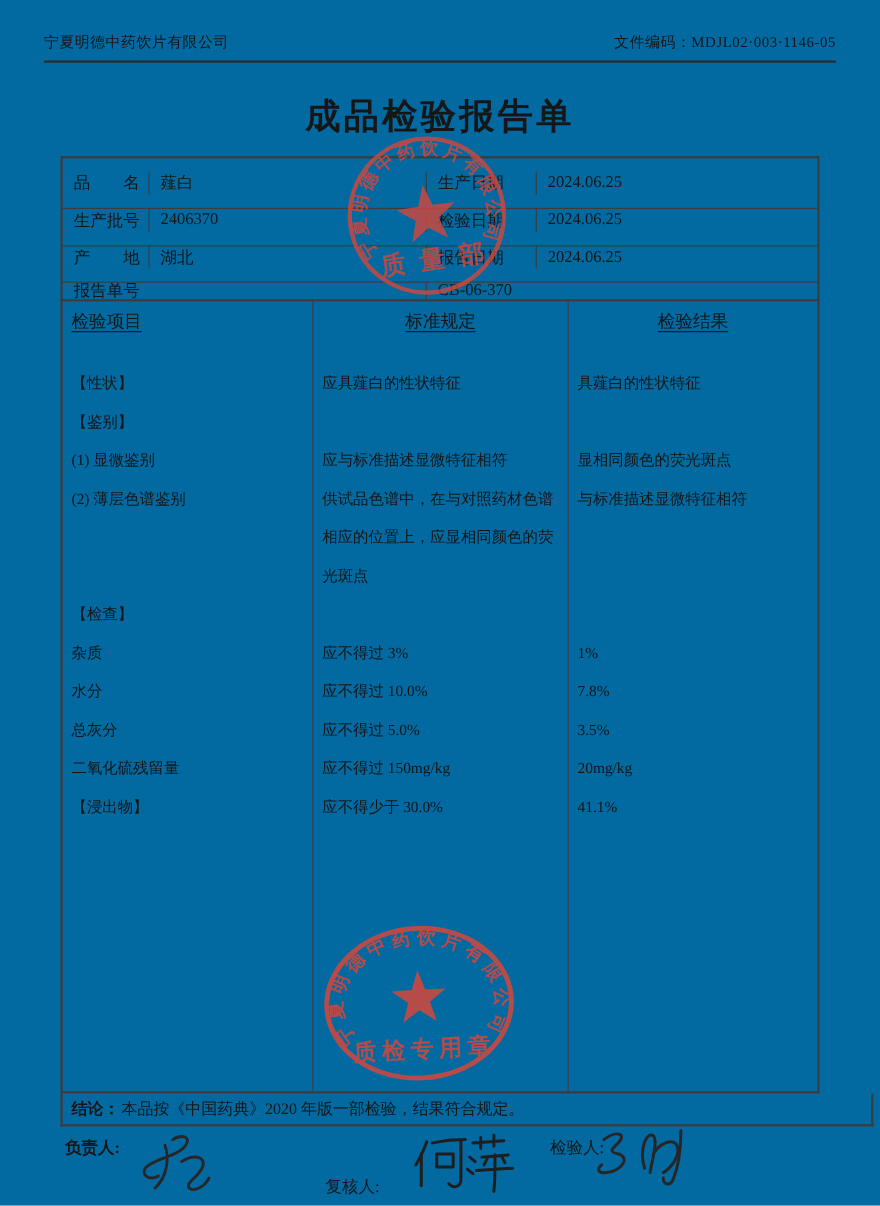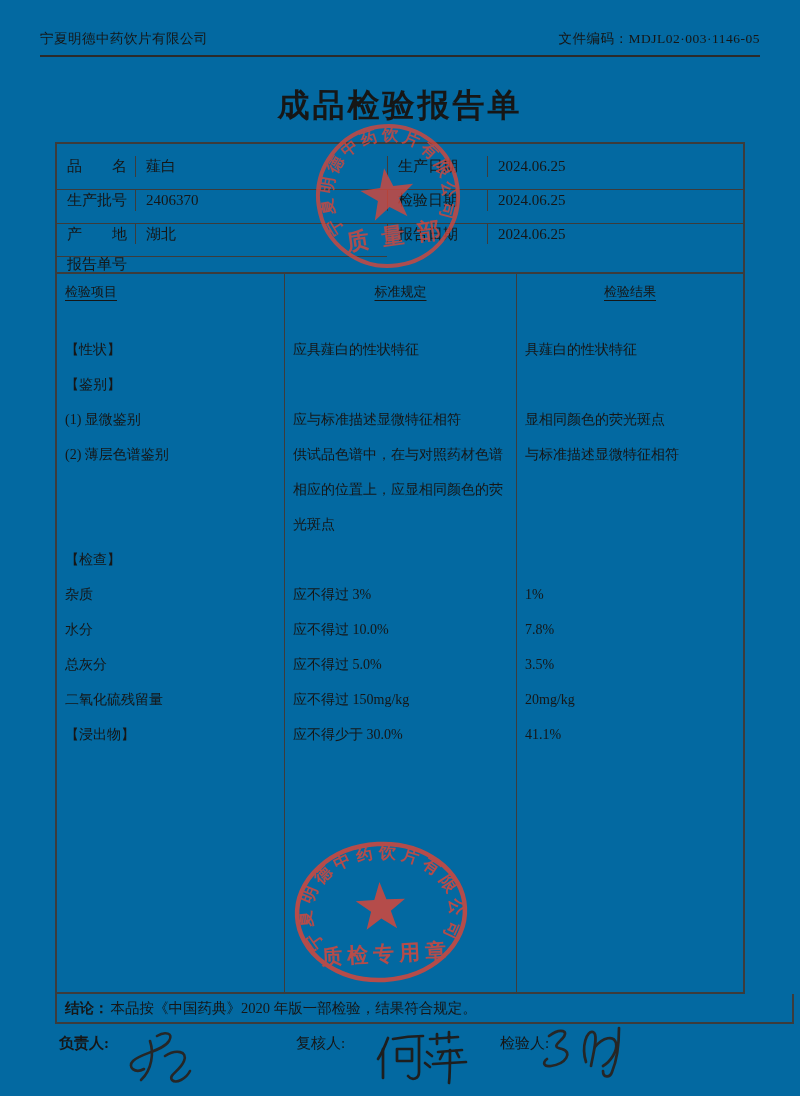--- a/index.html
+++ b/index.html
@@ -47,38 +47,38 @@
   
   .spec{
     position:absolute;left:55px;top:272px;width:690px;height:722px;box-sizing:border-box;
     border:2px solid #3c3c3c;border-top:none;
     display:flex;font-size:14px;
   }
   .scol{height:100%;box-sizing:border-box;}
   .scol1{width:227px;}
   .scol2{width:232px;border-left:1.5px solid #3c3c3c;}
   .scol3{flex:1;border-left:1.5px solid #3c3c3c;}
-  .shead{height:40px;display:flex;align-items:center;padding:0 8px;font-size:13px;}
+  .shead{height:40px;display:flex;align-items:center;padding:0 8px;font-size:16px;}
   .shead.center{justify-content:center;}
   .u{text-decoration:underline;text-underline-offset:4px;}
   .sgap{height:20px;}
   .ln{height:35px;line-height:35px;padding:0 8px;white-space:nowrap;overflow:hidden;}
 
   
   .concl{
     position:absolute;left:55px;top:994px;width:739px;height:30px;box-sizing:border-box;
     border:2px solid #3c3c3c;border-top:none;
     display:flex;align-items:center;padding-left:8px;font-size:14.5px;white-space:nowrap;
   }
   .concl b{margin-right:2px;}
 
   
   .sigrow{position:absolute;left:55px;top:1026px;width:720px;height:66px;font-size:15px;}
   .siglabel{position:absolute;top:8px;white-space:nowrap;}
-  .sl1{left:4px;font-weight:bold;} .sl2{left:241px;} .sl3{left:445px;}
+  .sl1{left:4px;font-weight:bold;} .sl2{left:241px;margin-top:36px;} .sl3{left:445px;}
   .sigsvg{position:absolute;}
   .sg1{left:58px;top:0px;} .sg2{left:316px;top:-4px;} .sg3{left:476px;top:-6px;}
 
   
   .stamp-top{position:absolute;left:303px;top:111px;opacity:.8;}
   .stamp-bottom{position:absolute;left:286px;top:832px;opacity:.85;}
   svg text{font-family:"Liberation Serif","DejaVu Serif",serif;}
 </style>
 </head>
 <body>
@@ -106,20 +106,21 @@
     <div class="ic">2024.06.25</div>
 
     <div class="ic nl">
         <span class="jspread">产　地</span>
       </div>
     <div class="ic">湖北</div>
     <div class="ic">报告日期</div>
     <div class="ic">2024.06.25</div>
 
     <div class="ic nl span2a">报告单号</div>
+    <div class="ic span2b">CB-06-370</div>
   </div>
 
   <div class="spec">
     <div class="scol scol1">
       <div class="shead">
           <span class="u">检验项目</span>
         </div>
       <div class="sgap"></div>
       <div class="ln">【性状】</div>
       <div class="ln">【鉴别】</div>

